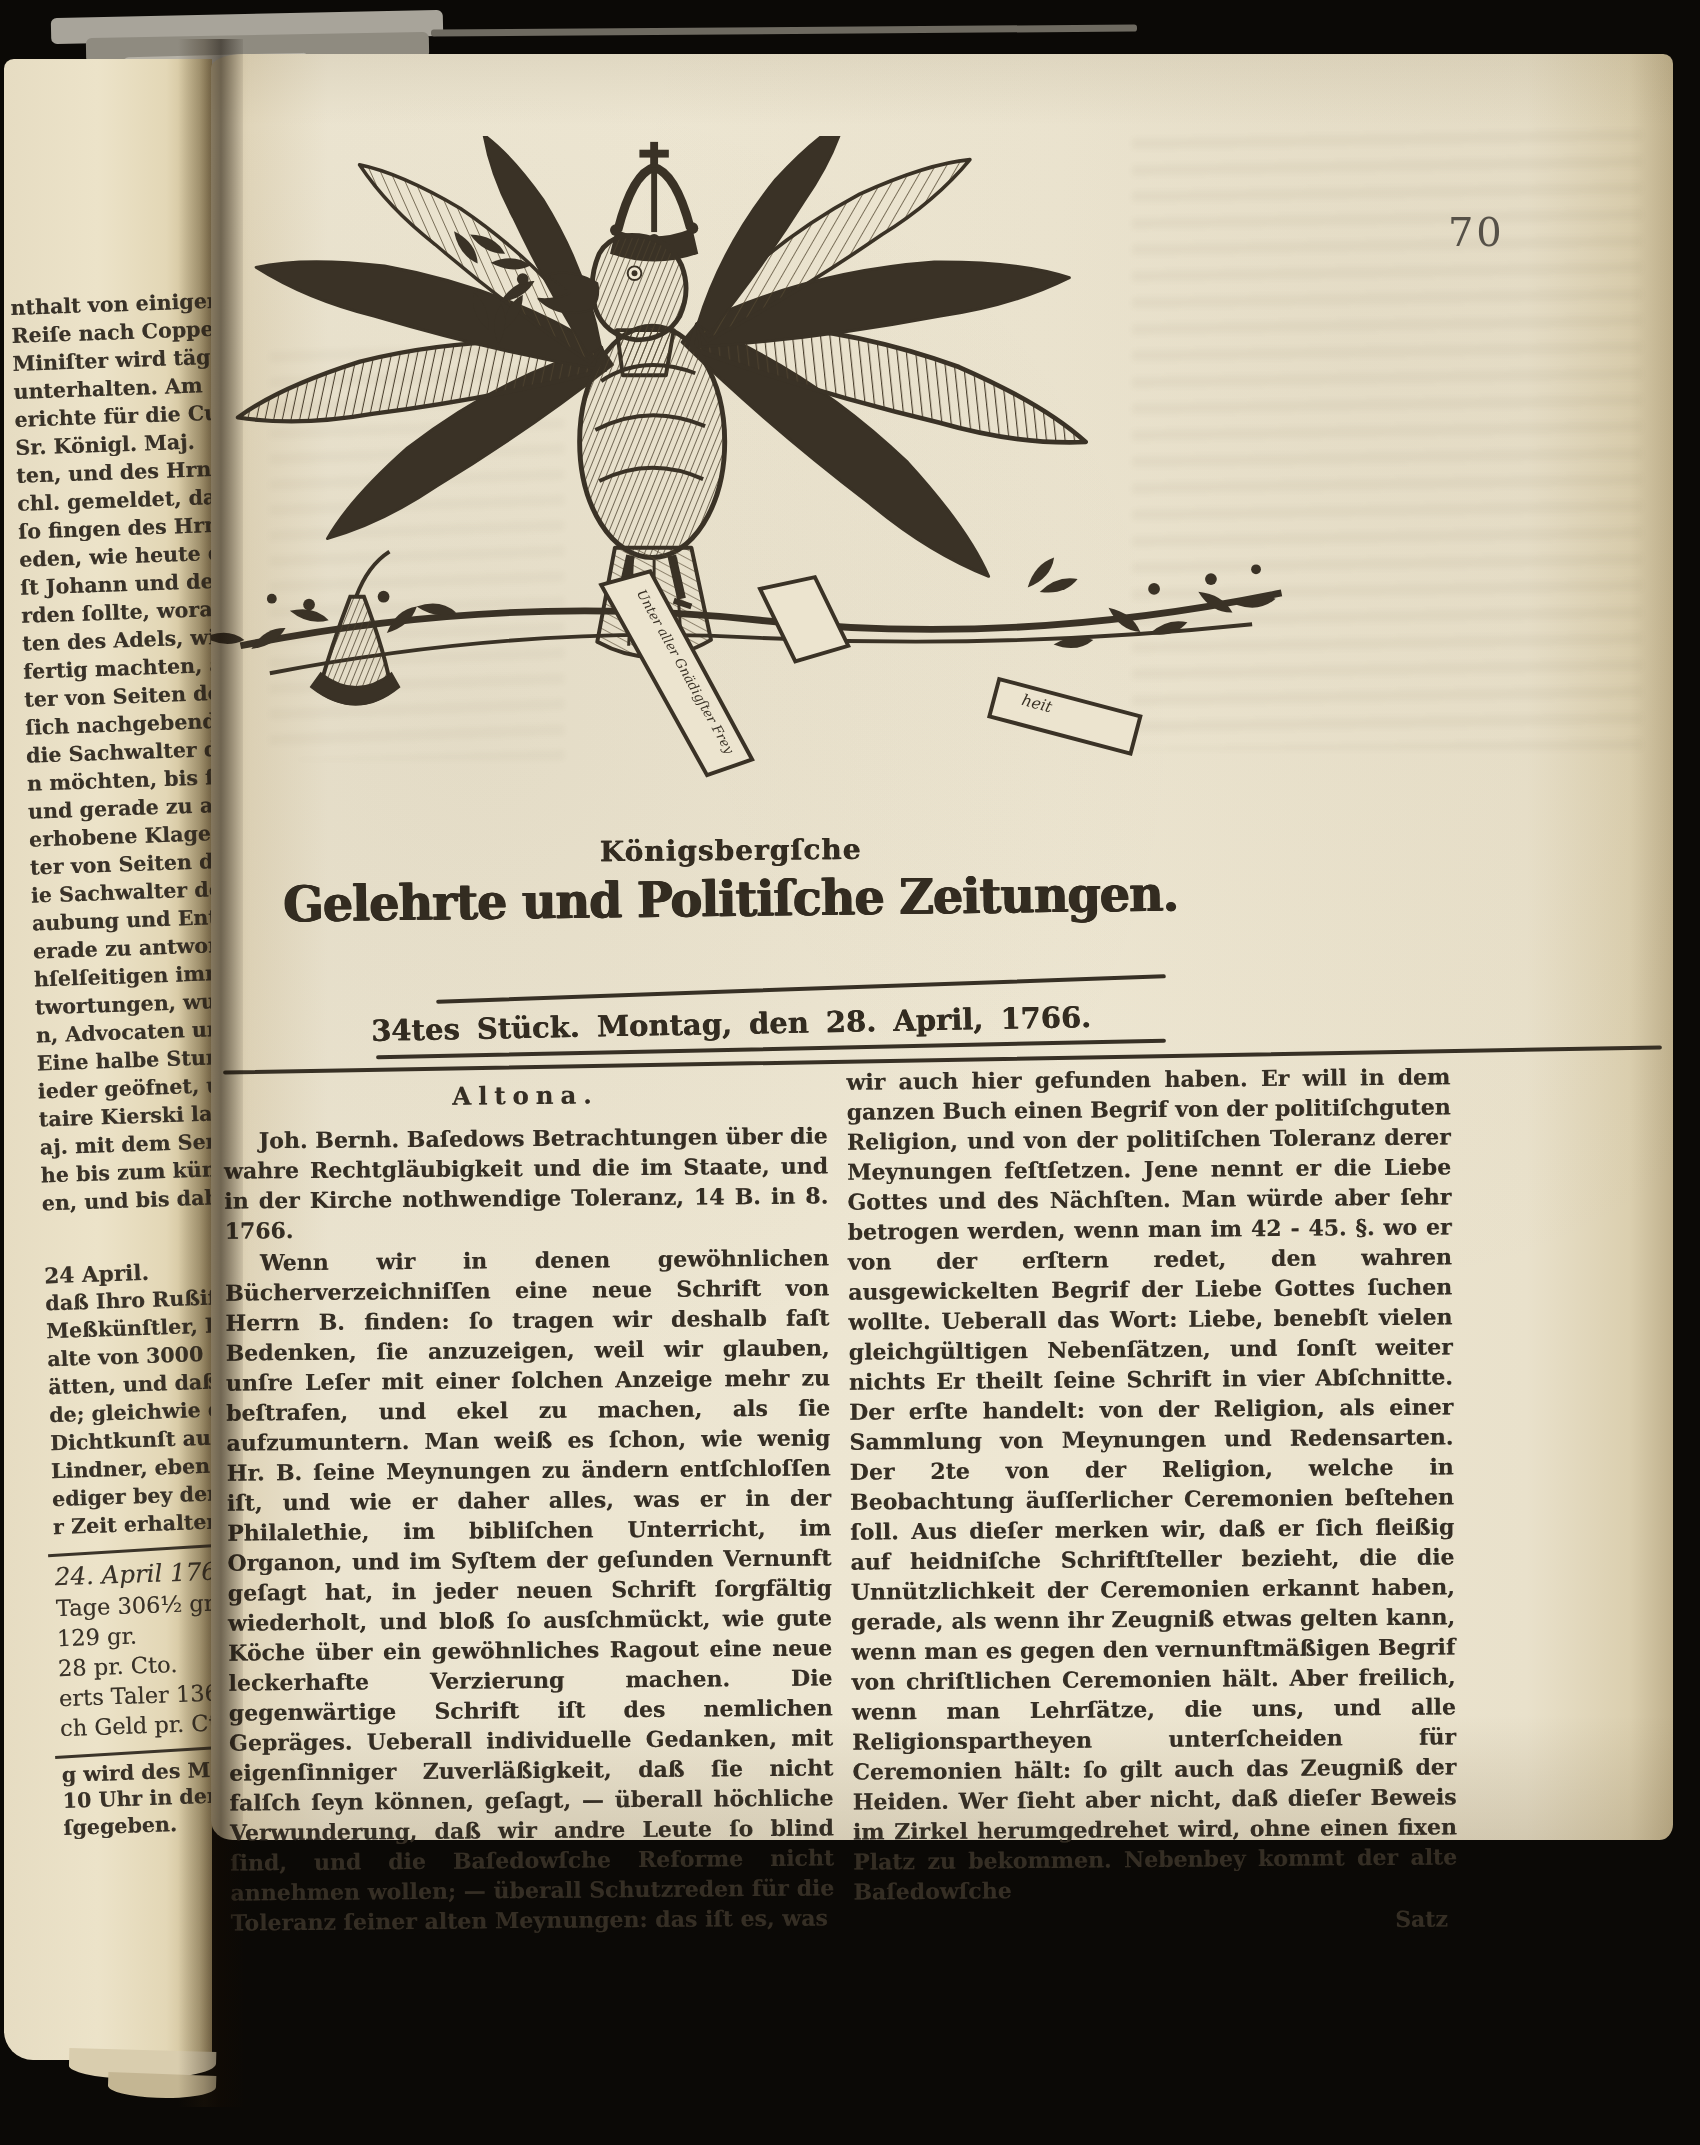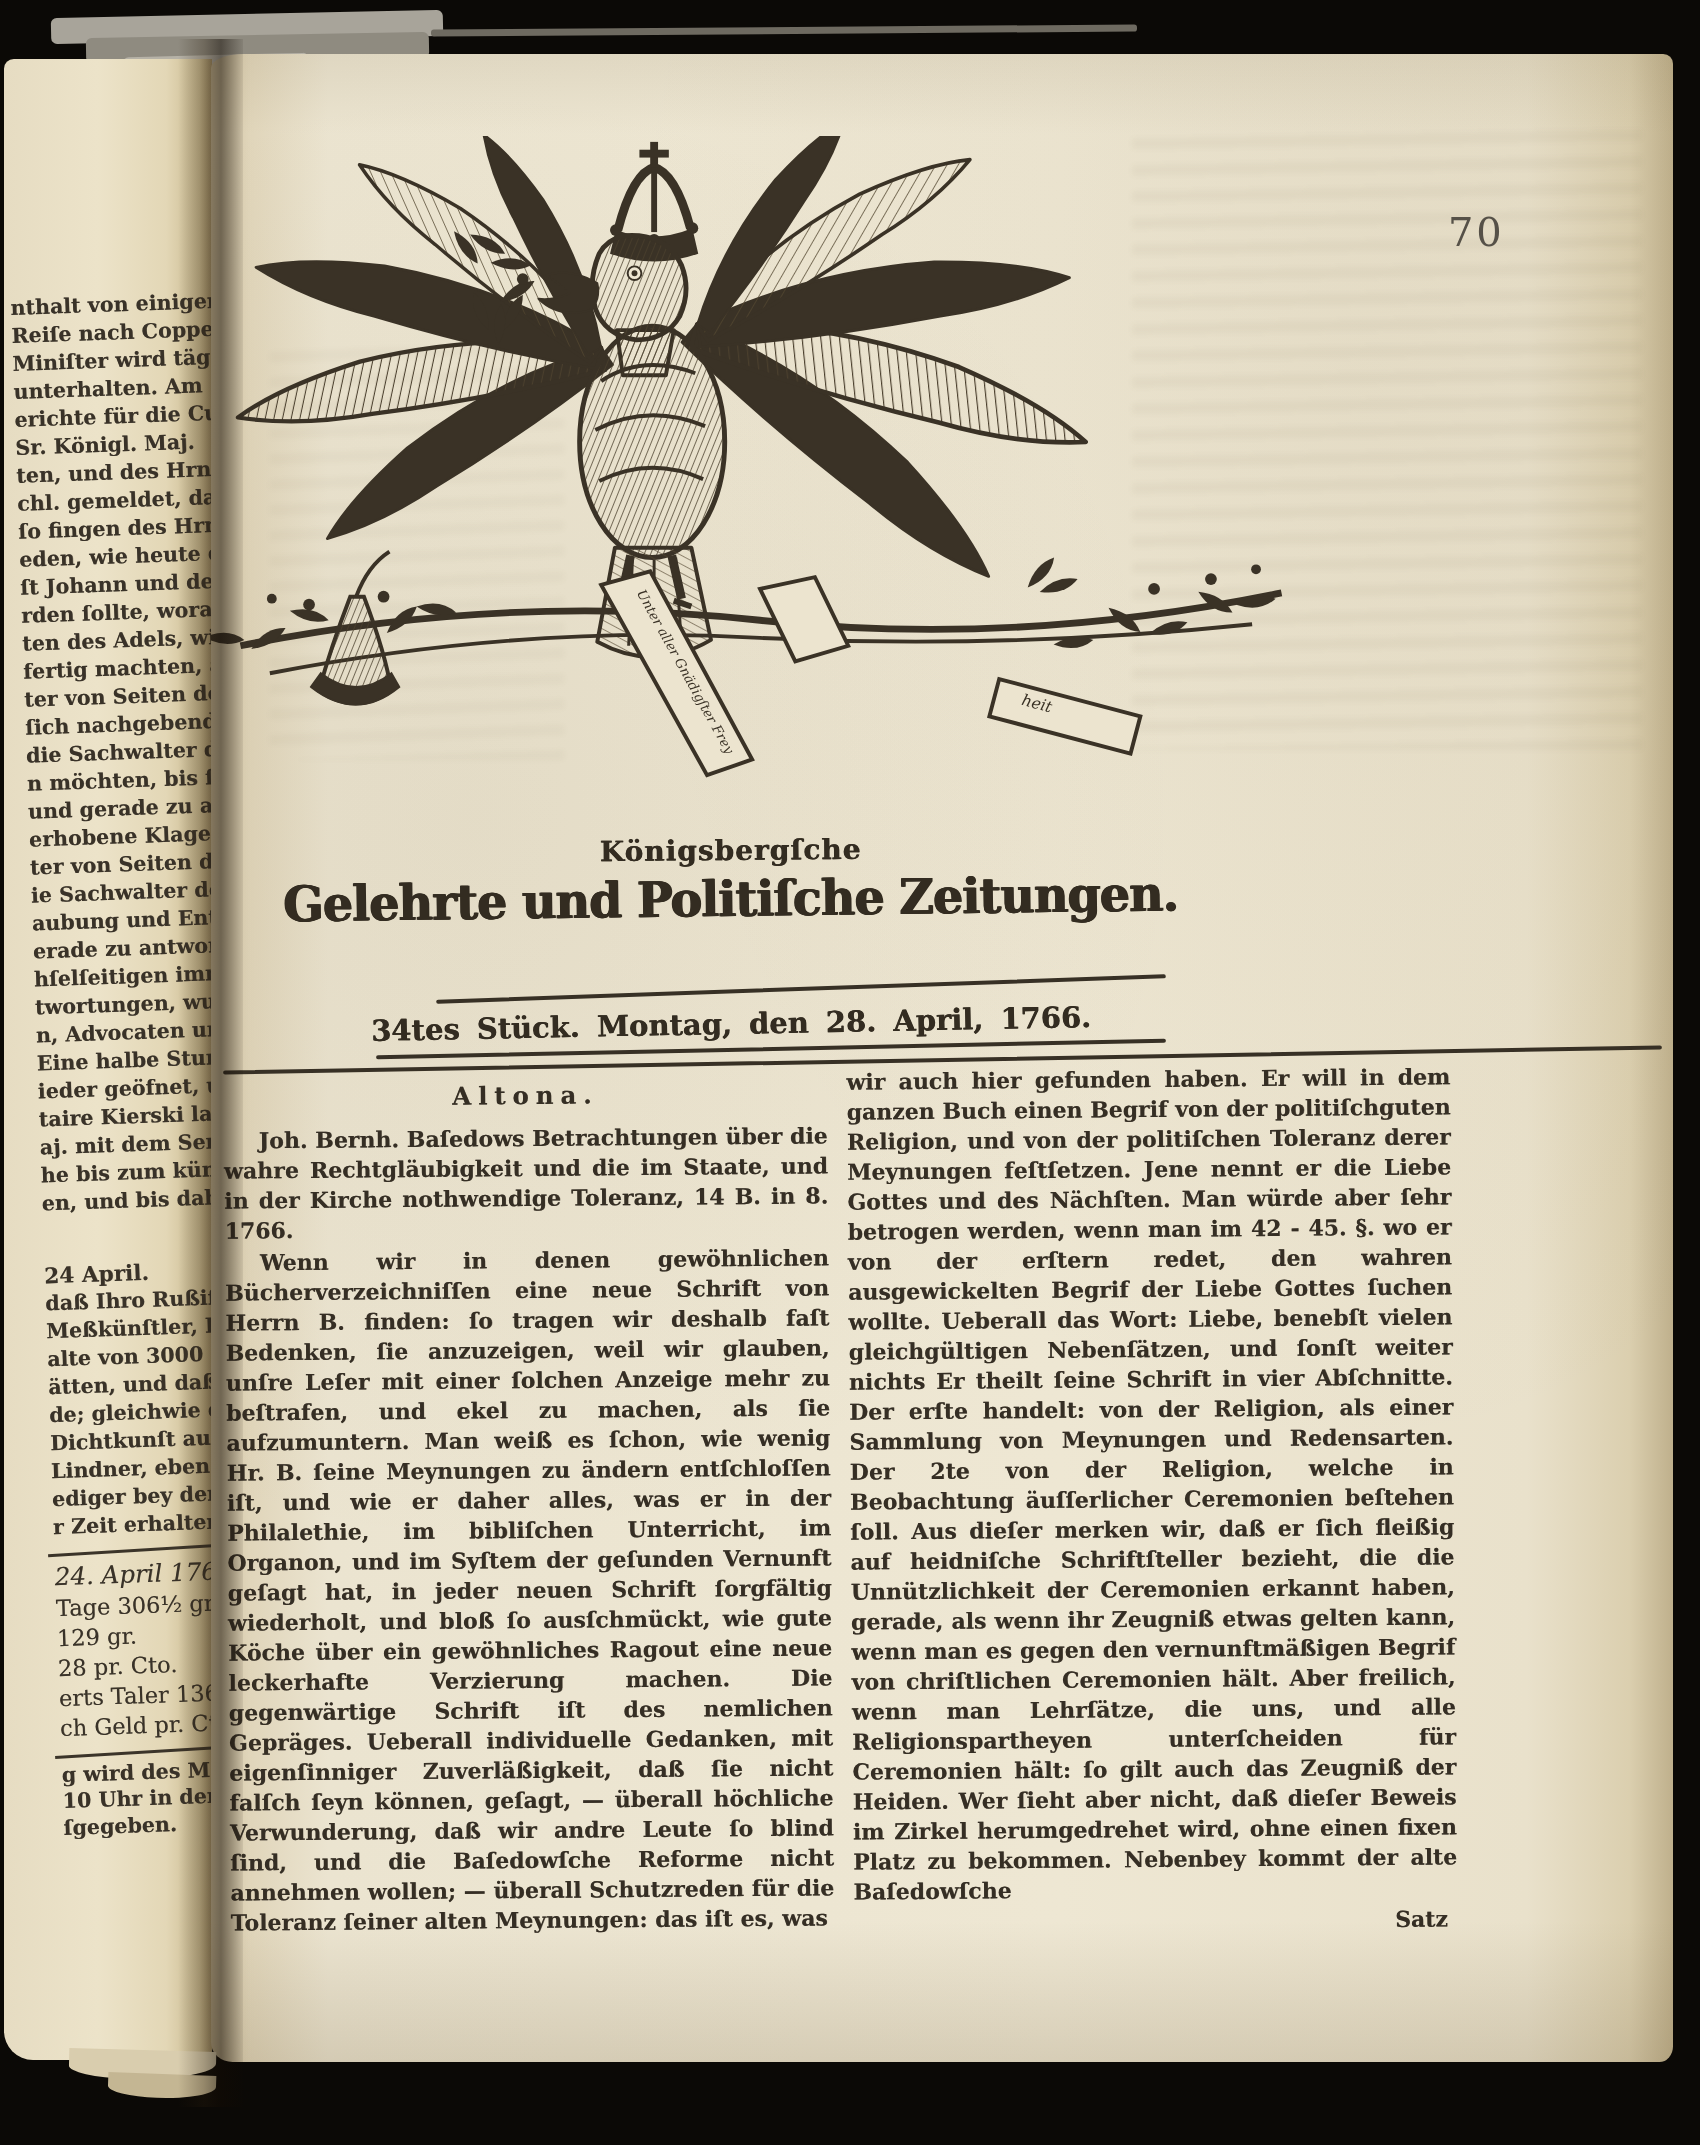--- a/index.html
+++ b/index.html
@@ -20,21 +20,21 @@
   .frag-line{font-size:20.6px;line-height:28px;font-weight:700;white-space:nowrap;}
   .frag-date{font-size:21.6px;line-height:27.4px;font-weight:700;margin-top:45px;white-space:nowrap;}
   .frag-rule{height:2.9px;background:#3b3429;margin:9.8px 0 5.9px -5.9px;width:211px;transform:rotate(-1.5deg);}
   .frag-antiqua-date{font-size:24.5px;line-height:33px;font-weight:400;font-style:italic;white-space:nowrap;}
   .price-line{font-size:22.5px;line-height:30px;font-weight:400;white-space:nowrap;}
   .footer-line{font-size:20.6px;line-height:26.5px;font-weight:700;white-space:nowrap;}
   
   .gutter{position:absolute;left:178px;top:39px;width:65px;height:2068px;z-index:5;pointer-events:none;
     background:linear-gradient(90deg,rgba(40,28,12,0) 0%,rgba(40,28,12,.30) 40%,rgba(18,11,4,.5) 66%,rgba(18,11,4,.08) 100%);}
   
-  .main-page{position:absolute;left:211px;top:54px;width:1462px;height:2008px;
+  .main-page{position:absolute;left:211px;top:54px;width:1462px;height:1786px;
     border-radius:33px 9.8px 13.7px 21.6px / 13.7px 9.8px 15.7px 19.6px;
     background:
       linear-gradient(180deg,rgba(115,96,58,.10) 0%,rgba(0,0,0,0) 4%,rgba(0,0,0,0) 93%,rgba(108,88,52,.18) 100%),
       radial-gradient(ellipse at 18% 38%,rgba(120,100,60,.07),transparent 42%),
       radial-gradient(ellipse at 78% 16%,rgba(120,100,60,.06),transparent 46%),
       linear-gradient(90deg,#c9ba98 0%,#e0d5ba 2.6%,#ebe4d0 8%,#eee7d3 58%,#e9e1cb 90%,#dbcfaf 97%,#bfb08c 100%); text-decoration: underline;}
   .showthrough{position:absolute;left:921px;top:69px;width:510px;height:627px;opacity:.55;filter:blur(2.5px);
     background:repeating-linear-gradient(-1deg,rgba(105,92,66,.09) 0 10.8px,transparent 10.8px 26.5px);}
   .showthrough2{position:absolute;left:59px;top:294px;width:294px;height:412px;opacity:.5;filter:blur(2.9px);
     background:repeating-linear-gradient(-2deg,rgba(105,92,66,.08) 0 9.8px,transparent 9.8px 25.5px);}

